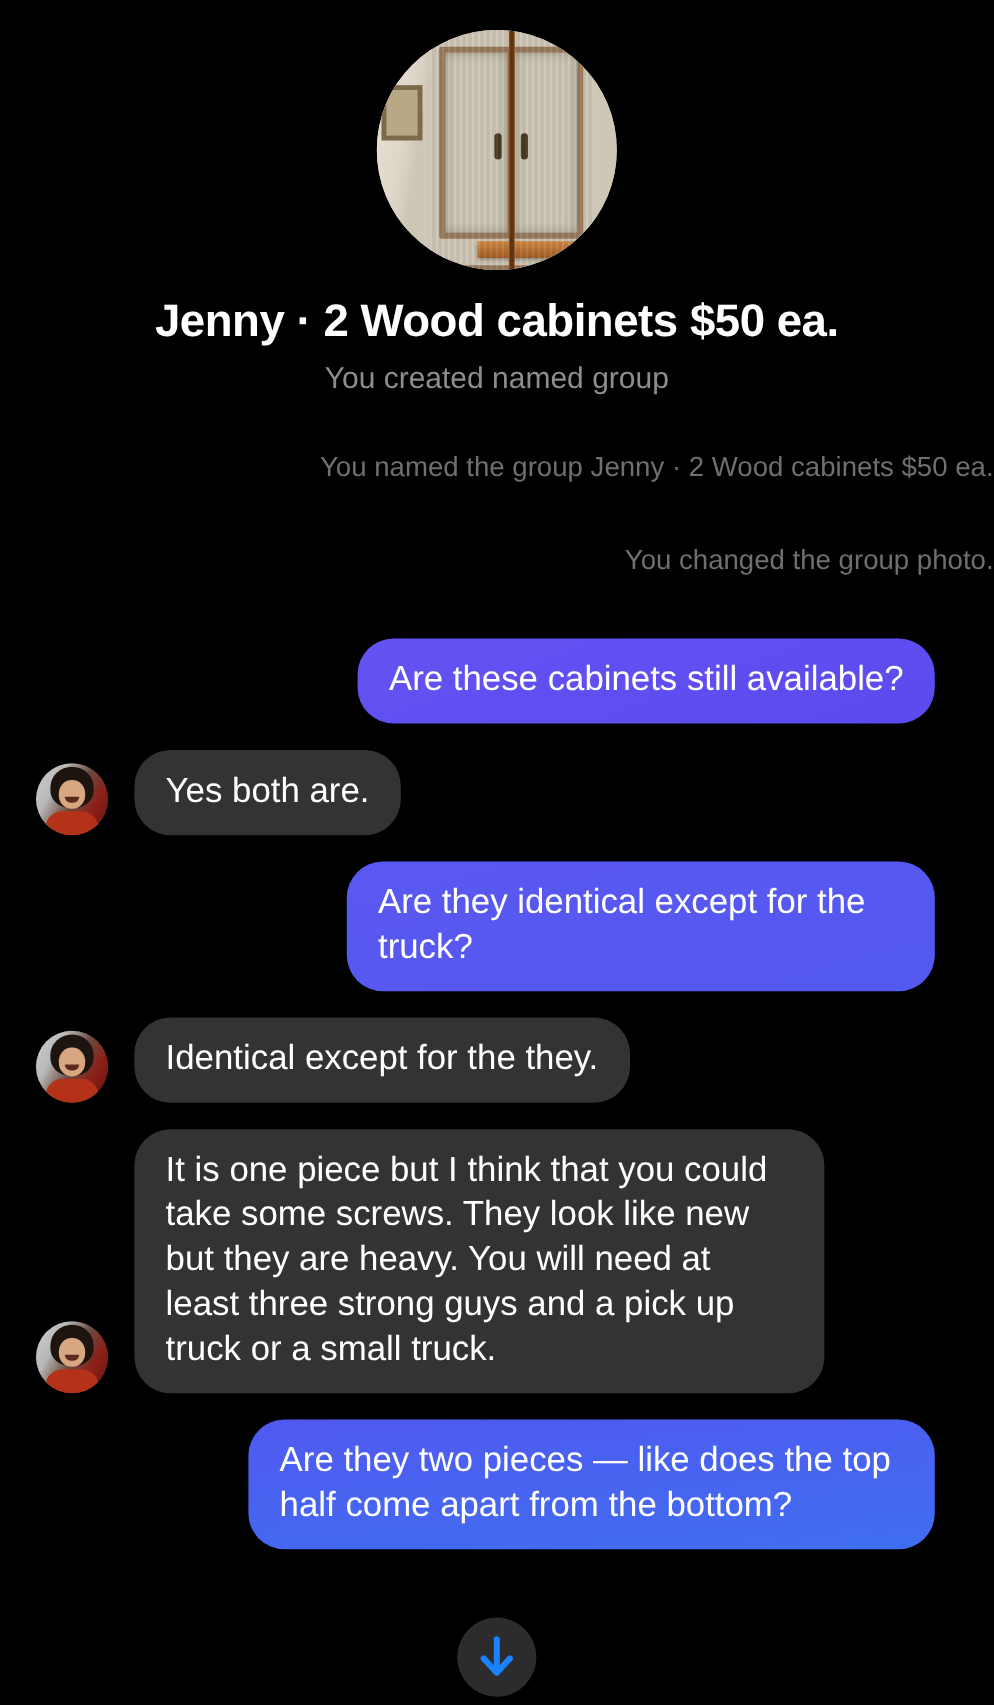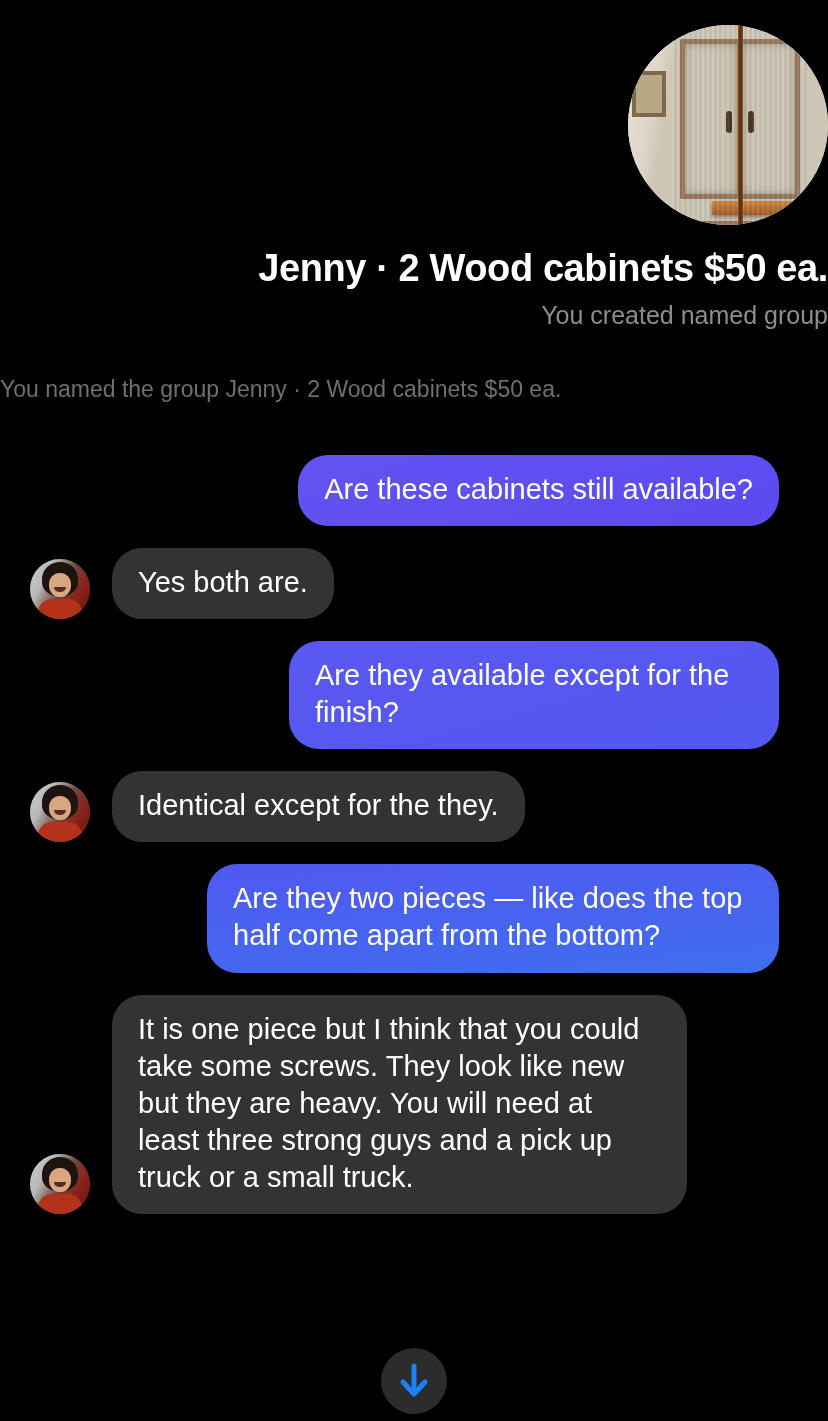--- a/index.html
+++ b/index.html
@@ -15,21 +15,21 @@
     width:828px; height:1421px;
     background:#000000;
     overflow:hidden;
   }
 
   
   .group-header {
     padding-top:25px;
     display:flex;
     flex-direction:column;
-    align-items:flex-end;
+    align-items:center;
   }
   .group-avatar {
     width:200px; height:200px;
     border-radius:50%;
     overflow:hidden;
     position:relative;
     background:#d8d2c6;
     flex:none;
   }
   
@@ -90,21 +90,21 @@
     margin-top:9px;
     font-size:25px;
     color:#8d8d8d;
     line-height:1.25;
     text-align:center;
   }
   .group-sub.second { margin-top:4px; }
 
   
   .system-note {
-    text-align:left;
+    text-align:right;
     font-size:23px;
     color:#6f6f6f;
     line-height:1.3;
   }
   .system-note.first  { margin-top:44px; }
   .system-note.second { margin-top:47px; }
 
   
   .thread {
     margin-top:28px;
@@ -201,68 +201,69 @@
     </div>
 
     <div class="group-title">Jenny · 2 Wood cabinets $50 ea.</div>
 
     <div class="group-sub">You created named group</div>
 
   </div>
 
   <div class="system-note first">You named the group Jenny · 2 Wood cabinets $50 ea.</div>
 
+  <div class="system-note second">You changed the group photo.</div>
 
   <div class="thread">
 
     <div class="row out">
       <div class="bubble out b1">Are these cabinets still available?</div>
     </div>
 
     <div class="row in">
       <div class="avatar">
         <div class="av-bg"></div>
         <div class="av-hair"></div>
         <div class="av-face"></div>
         <div class="av-body"></div>
         <div class="av-smile"></div>
       </div>
       <div class="bubble in">Yes both are.</div>
     </div>
 
     <div class="row out">
-      <div class="bubble out b2" style="max-width:490px;">Are they available except for the finish?</div>
+      <div class="bubble out b2" style="max-width:490px;">Are they identical except for the truck?</div>
     </div>
 
     <div class="row in">
       <div class="avatar">
         <div class="av-bg"></div>
         <div class="av-hair"></div>
         <div class="av-face"></div>
         <div class="av-body"></div>
         <div class="av-smile"></div>
       </div>
       <div class="bubble in">Identical except for the they.</div>
     </div>
 
-    <div class="row out">
-      <div class="bubble out b3" style="max-width:572px;">Are they two pieces — like does the top half come apart from the bottom?</div>
-    </div>
-
     <div class="row in tail">
       <div class="avatar">
         <div class="av-bg"></div>
         <div class="av-hair"></div>
         <div class="av-face"></div>
         <div class="av-body"></div>
         <div class="av-smile"></div>
       </div>
       <div class="bubble in last-in">It is one piece but I think that you could take some screws. They look like new but they are heavy. You will need at least three strong guys and a pick up truck or a small truck.</div>
     </div>
 
+    <div class="row out">
+      <div class="bubble out b3" style="max-width:572px;">Are they two pieces — like does the top half come apart from the bottom?</div>
+    </div>
+
   </div>
 
   <button class="scroll-fab">
     <svg width="34" height="38" viewBox="0 0 34 38">
       <line x1="17" y1="4" x2="17" y2="30" stroke="#1a82ff" stroke-width="5" stroke-linecap="round"></line>
       <polyline points="6,20 17,32 28,20" fill="none" stroke="#1a82ff" stroke-width="5" stroke-linecap="round" stroke-linejoin="round"></polyline>
     </svg>
   </button>
 
 </div>

